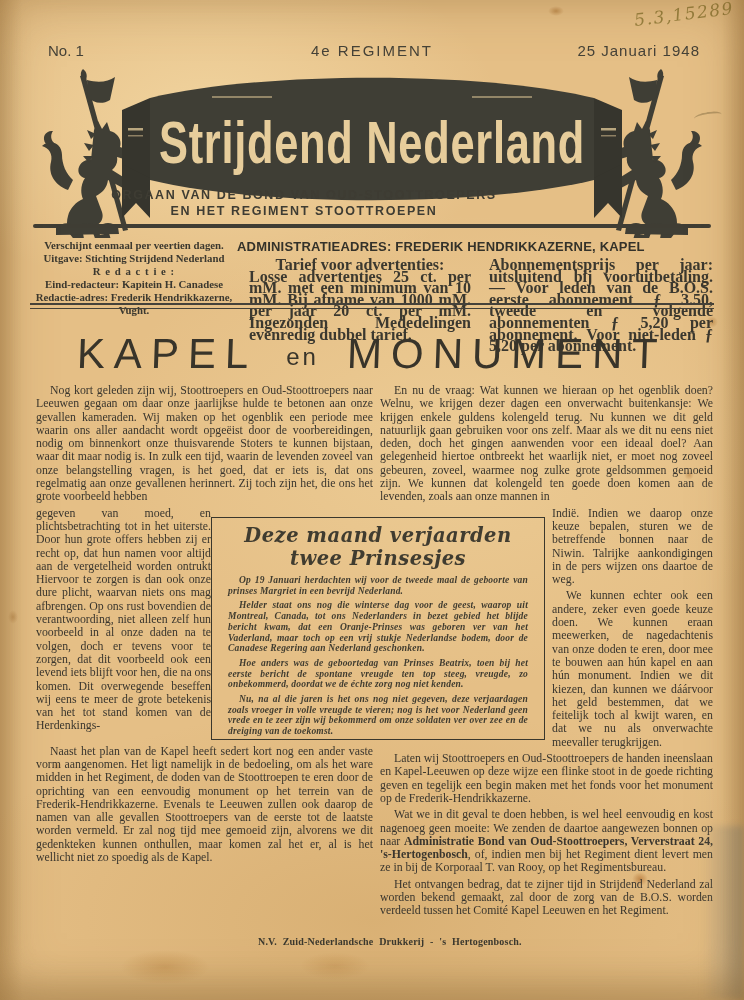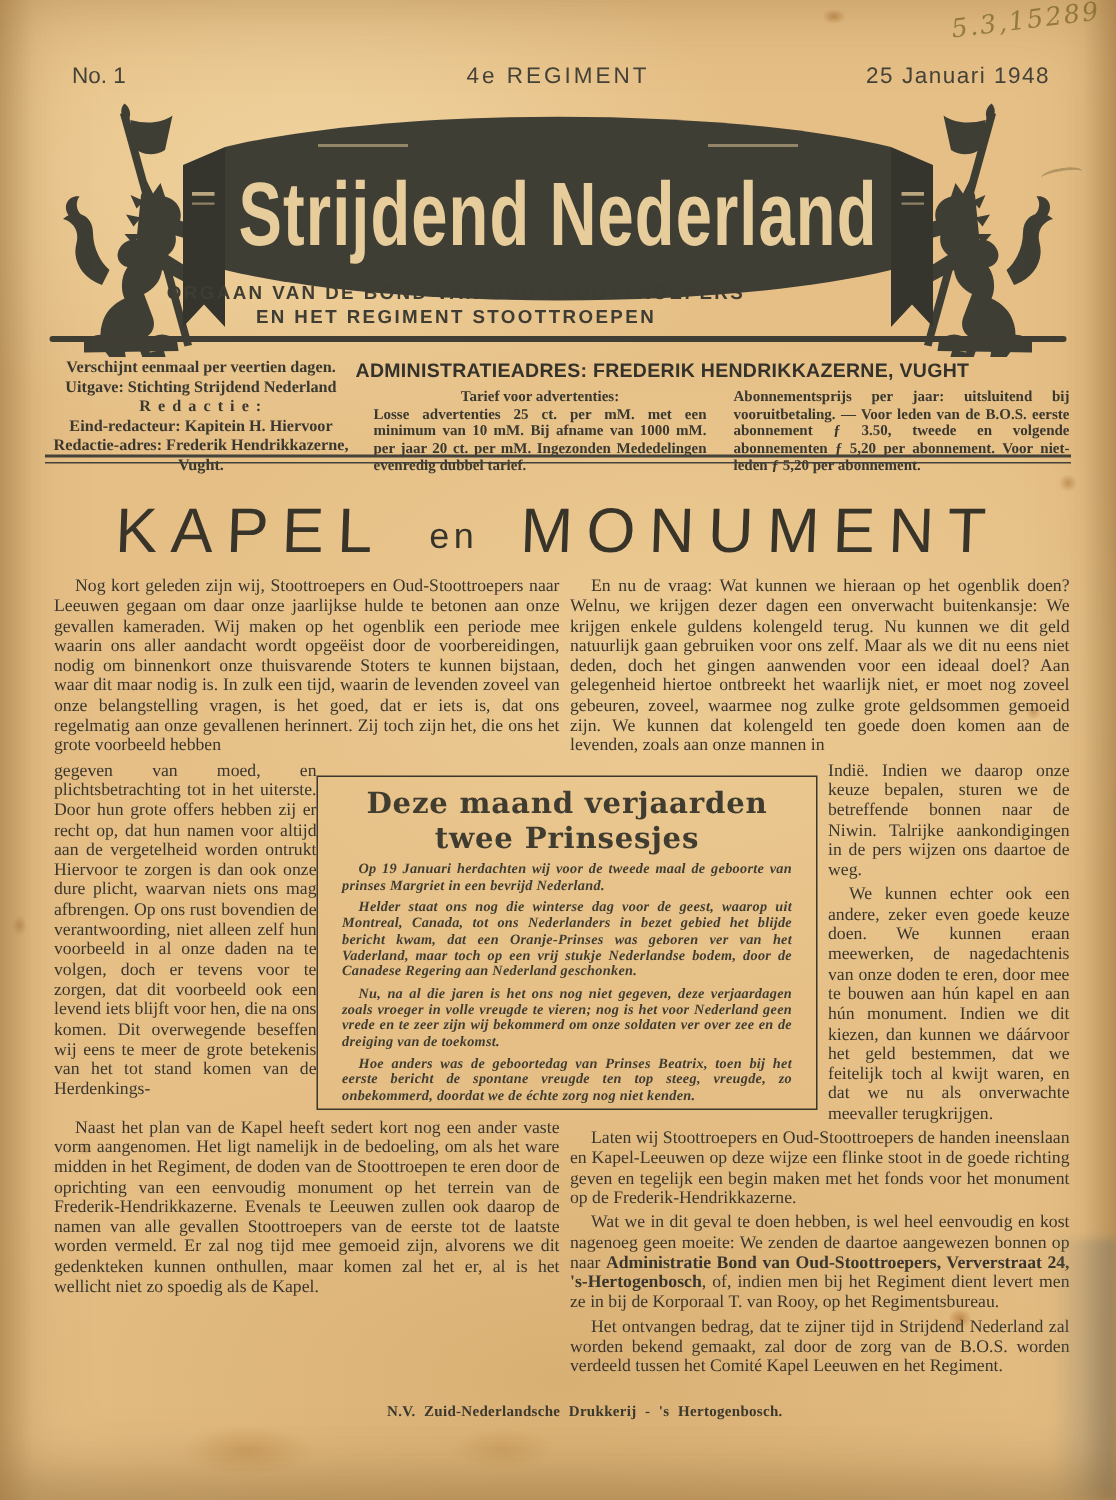--- a/index.html
+++ b/index.html
@@ -43,21 +43,21 @@
   .sub1{top:188px;} .sub2{top:204px;}
   .rule-thick{position:absolute;left:33px;top:224px;width:678px;height:4px;background:#3f3d34;border-radius:2px;}
 
   
   .admin{position:absolute;left:0;top:236px;width:612px;height:68px;color:#3b382f;}
   .admin-left{position:absolute;left:33px;top:3px;width:202px;text-align:center;
     font-weight:700;font-size:10.8px;line-height:13px;}
   .admin-left .l3{letter-spacing:1px;}
   .admin-header{position:absolute;left:237px;top:3px;width:474px;
     font-family:"Liberation Sans",sans-serif;font-weight:700;font-size:13px;letter-spacing:.2px;color:#34322a;}
-  .admin-col{position:absolute;top:23px;font-weight:700;font-size:10px;line-height:11.6px;text-align:justify;}
+  .admin-col{position:absolute;top:23px;font-weight:700;font-size:16px;line-height:11.6px;text-align:justify;}
   .tariff{left:249px;width:222px;}
   .tariff-head{text-align:center;font-weight:700;}
   .subscription{left:489px;width:224px;}
   .rule-a{position:absolute;left:30px;top:303px;width:684px;height:1.6px;background:#45423a;}
   .rule-b{position:absolute;left:30px;top:307.6px;width:684px;height:1.6px;background:#45423a;}
 
   
   .headline{position:absolute;left:0;top:330px;width:100%;text-align:center;color:#38342a;
     font-family:"Liberation Sans",sans-serif;}
   .headline .big{font-size:42px;letter-spacing:9px;font-weight:400;transform:skewX(-2deg);display:inline-block;}
@@ -69,21 +69,21 @@
   .col-right{left:380px;width:333px;}
   .col p{margin:0 0 3px 0;text-indent:14px;}
   .col p.noindent{text-indent:0;}
   .narrow-left{width:175px;min-height:238px;}
   .narrow-right{width:161px;min-height:241px;margin-left:auto;}
   .boldseg{font-weight:700;}
 
   
   .inset{position:absolute;left:211px;top:517px;width:334px;height:223px;box-sizing:border-box;
     border:1.7px solid #3a372c;padding:5px 12px 4px 12px;overflow:hidden;color:#403c30;}
-  .inset-title{font-family:"DejaVu Serif",serif;font-weight:700;font-size:19.5px;
+  .inset-title{font-family:"DejaVu Serif",serif;font-style:italic;font-weight:700;font-size:19.5px;
     text-align:center;letter-spacing:.5px;margin:1px 0 5px 0;}
   .inset p{margin:4px;font-style:italic;font-weight:700;font-size:9.5px;line-height:10.7px;
     text-align:justify;text-indent:11px;letter-spacing:.2px;}
 
   .printer{position:absolute;left:258px;top:936px;font-size:10px;font-weight:700;
     letter-spacing:.2px;word-spacing:3px;color:#3c392f;}
 
   svg .ink{fill:#3f3e35;}
   svg .ink2{fill:#36352d;}
   svg .cream{fill:#e7cd9b;}
@@ -176,24 +176,24 @@
     <div class="subtitle sub2">EN HET REGIMENT STOOTTROEPEN</div>
   </div>
 
   <div class="rule-thick"></div>
 
   <div class="admin">
     <div class="admin-left">
       <div>Verschijnt eenmaal per veertien dagen.</div>
       <div>Uitgave: Stichting Strijdend Nederland</div>
       <div class="l3">R e d a c t i e :</div>
-      <div>Eind-redacteur: Kapitein H. Hiervoor</div>
+      <div>Eind-redacteur: Kapitein H. Canadese</div>
       <div>Redactie-adres: Frederik Hendrikkazerne, Vught.</div>
     </div>
-    <div class="admin-header">ADMINISTRATIEADRES: FREDERIK HENDRIKKAZERNE, VUGHT</div>
+    <div class="admin-header">ADMINISTRATIEADRES: FREDERIK HENDRIKKAZERNE, KAPEL</div>
     <div class="admin-col tariff">
       <div class="tariff-head">Tarief voor advertenties:</div>
       <span>Losse advertenties 25 ct. per mM. met een minimum van 10 mM. Bij afname van 1000 mM. per jaar 20 ct. per mM. Ingezonden Mededelingen evenredig dubbel tarief.</span>
     </div>
     <div class="admin-col subscription">Abonnementsprijs per jaar: uitsluitend bij vooruitbetaling. — Voor leden van de B.O.S. eerste abonnement ƒ 3.50, tweede en volgende abonnementen ƒ 5,20 per abonnement. Voor niet-leden ƒ 5,20 per abonnement.</div>
   </div>
 
   <div class="rule-a"></div>
   <div class="rule-b"></div>
 
@@ -219,22 +219,22 @@
     </div>
     <p>Laten wij Stoottroepers en Oud-Stoottroepers de handen ineenslaan en Kapel-Leeuwen op deze wijze een flinke stoot in de goede richting geven en tegelijk een begin maken met het fonds voor het monument op de Frederik-Hendrikkazerne.</p>
     <p><span>Wat we in dit geval te doen hebben, is wel heel eenvoudig en kost nagenoeg geen moeite: We zenden de daartoe aangewezen bonnen op naar </span><span class="boldseg">Administratie Bond van Oud-Stoottroepers, Ververstraat 24, 's-Hertogenbosch</span><span>, of, indien men bij het Regiment dient levert men ze in bij de Korporaal T. van Rooy, op het Regimentsbureau.</span></p>
     <p>Het ontvangen bedrag, dat te zijner tijd in Strijdend Nederland zal worden bekend gemaakt, zal door de zorg van de B.O.S. worden verdeeld tussen het Comité Kapel Leeuwen en het Regiment.</p>
   </div>
 
   <div class="inset">
     <div class="inset-title">Deze maand verjaarden twee Prinsesjes</div>
     <p>Op 19 Januari herdachten wij voor de tweede maal de geboorte van prinses Margriet in een bevrijd Nederland.</p>
     <p>Helder staat ons nog die winterse dag voor de geest, waarop uit Montreal, Canada, tot ons Nederlanders in bezet gebied het blijde bericht kwam, dat een Oranje-Prinses was geboren ver van het Vaderland, maar toch op een vrij stukje Nederlandse bodem, door de Canadese Regering aan Nederland geschonken.</p>
+    <p>Hoe anders was de geboortedag van Prinses Beatrix, toen bij het eerste bericht de spontane vreugde ten top steeg, vreugde, zo onbekommerd, doordat we de échte zorg nog niet kenden.</p>
     <p>Nu, na al die jaren is het ons nog niet gegeven, deze verjaardagen zoals vroeger in volle vreugde te vieren; nog is het voor Nederland geen vrede en te zeer zijn wij bekommerd om onze soldaten ver over zee en de dreiging van de toekomst.</p>
-    <p>Hoe anders was de geboortedag van Prinses Beatrix, toen bij het eerste bericht de spontane vreugde ten top steeg, vreugde, zo onbekommerd, doordat we de échte zorg nog niet kenden.</p>
     <p>Wij wensen onze beide jarige Prinsesjes van ganser harte geluk in haar komend levensjaar en wij bidden en hopen, dat wij hun jaardagen volgend jaar zullen mogen vieren zonder de donkere wolken welke helaas nu nog de vreugde temperen.</p>
   </div>
 
   <div class="printer">N.V. Zuid-Nederlandsche Drukkerij - 's Hertogenbosch.</div>
 
   <div class="shadow-right"></div>
   <div class="vignette"></div>
 </div>
 
 </body></html>

